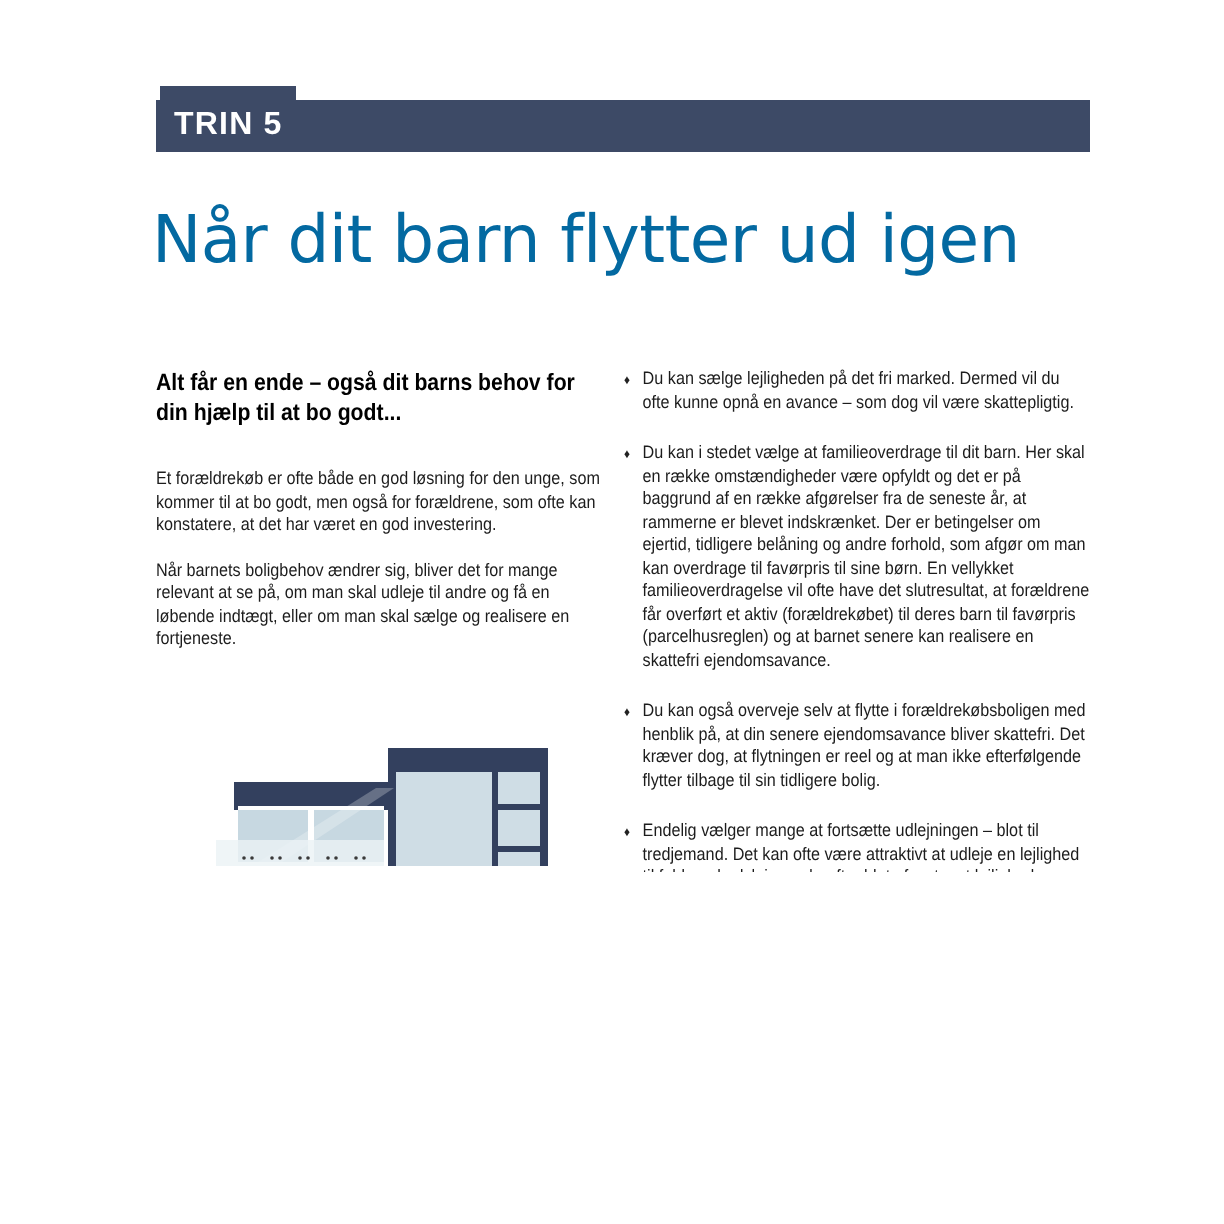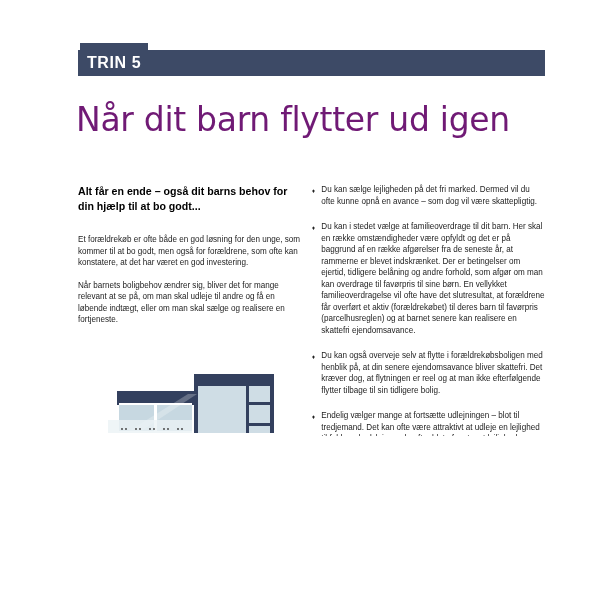--- a/index.html
+++ b/index.html
@@ -3,21 +3,21 @@
 <meta charset="utf-8">
 <style>
   html,body{margin:0;padding:0;background:#ffffff;}
   .page{position:relative;width:612px;height:436px;background:#fff;overflow:hidden;
         font-family:"Liberation Sans",sans-serif;color:#1c1c1c;}
   .step-tab{position:absolute;left:80px;top:43px;width:68px;height:7px;background:#3d4a66;}
   .step-bar{position:absolute;left:78px;top:50px;width:467px;height:26px;background:#3d4a66;}
   .step-bar span{display:block;padding:4px 0 0 9px;font-size:16px;font-weight:bold;
         letter-spacing:.6px;color:#ffffff;font-family:"Liberation Sans",sans-serif;}
   .title{position:absolute;left:76px;top:100px;margin:0;font-family:"DejaVu Sans",sans-serif;
-        font-weight:400;font-size:33px;letter-spacing:-.3px;color:#701a75;white-space:nowrap;}
+        font-weight:400;font-size:33px;letter-spacing:-.3px;color:#0369a1;white-space:nowrap;}
   .columns{position:absolute;left:78px;top:184px;width:519px;display:flex;gap:13px;
         transform:scaleX(.9);transform-origin:0 0;}
   .col-left{width:247px;flex:none;}
   .col-right{width:259px;flex:none;}
   .col-left h2{margin:0 0 20px 0;font-size:11.8px;line-height:15px;font-weight:bold;color:#000;}
   .col-left p{margin:0 0 11px 0;font-size:9px;line-height:11.5px;}
   .bullet{display:flex;gap:7px;margin:0 0 14px 0;}
   .bullet .marker{flex:none;font-size:6.5px;line-height:11.5px;padding-top:1px;color:#222;}
   .bullet .btext{font-size:9px;line-height:11.5px;}
   .illustration{position:absolute;left:66px;top:366px;width:244px;height:192px;}

